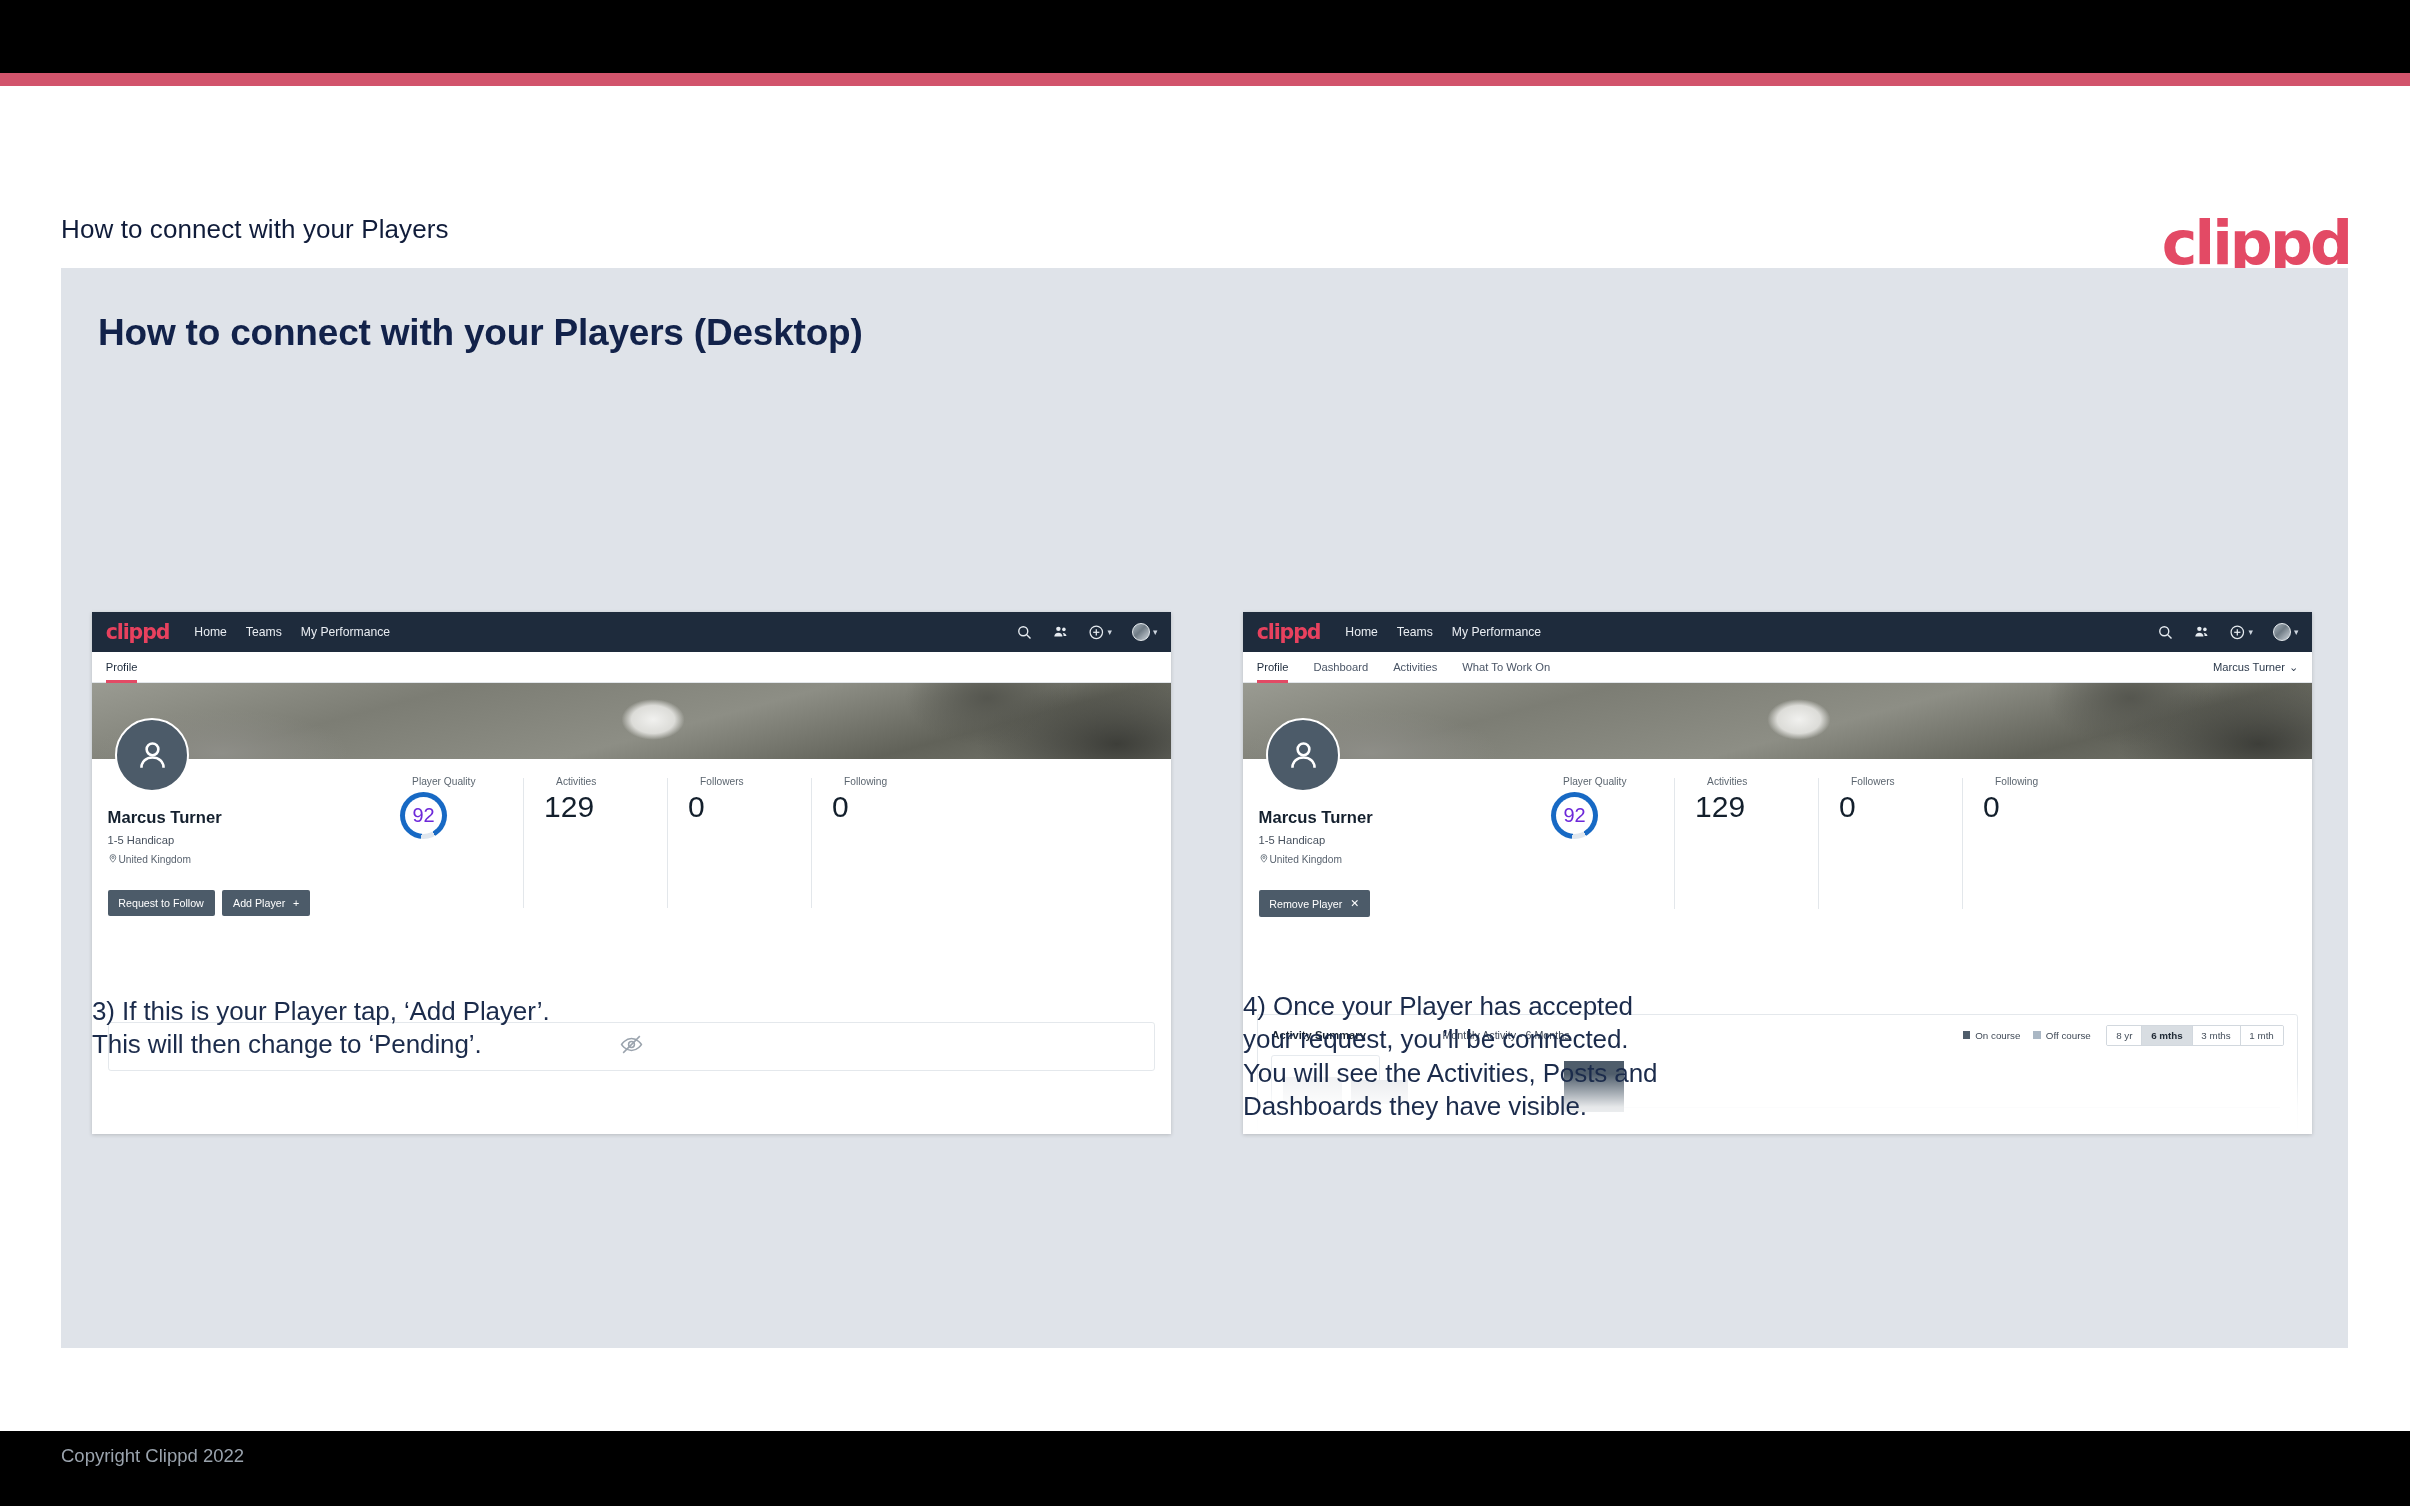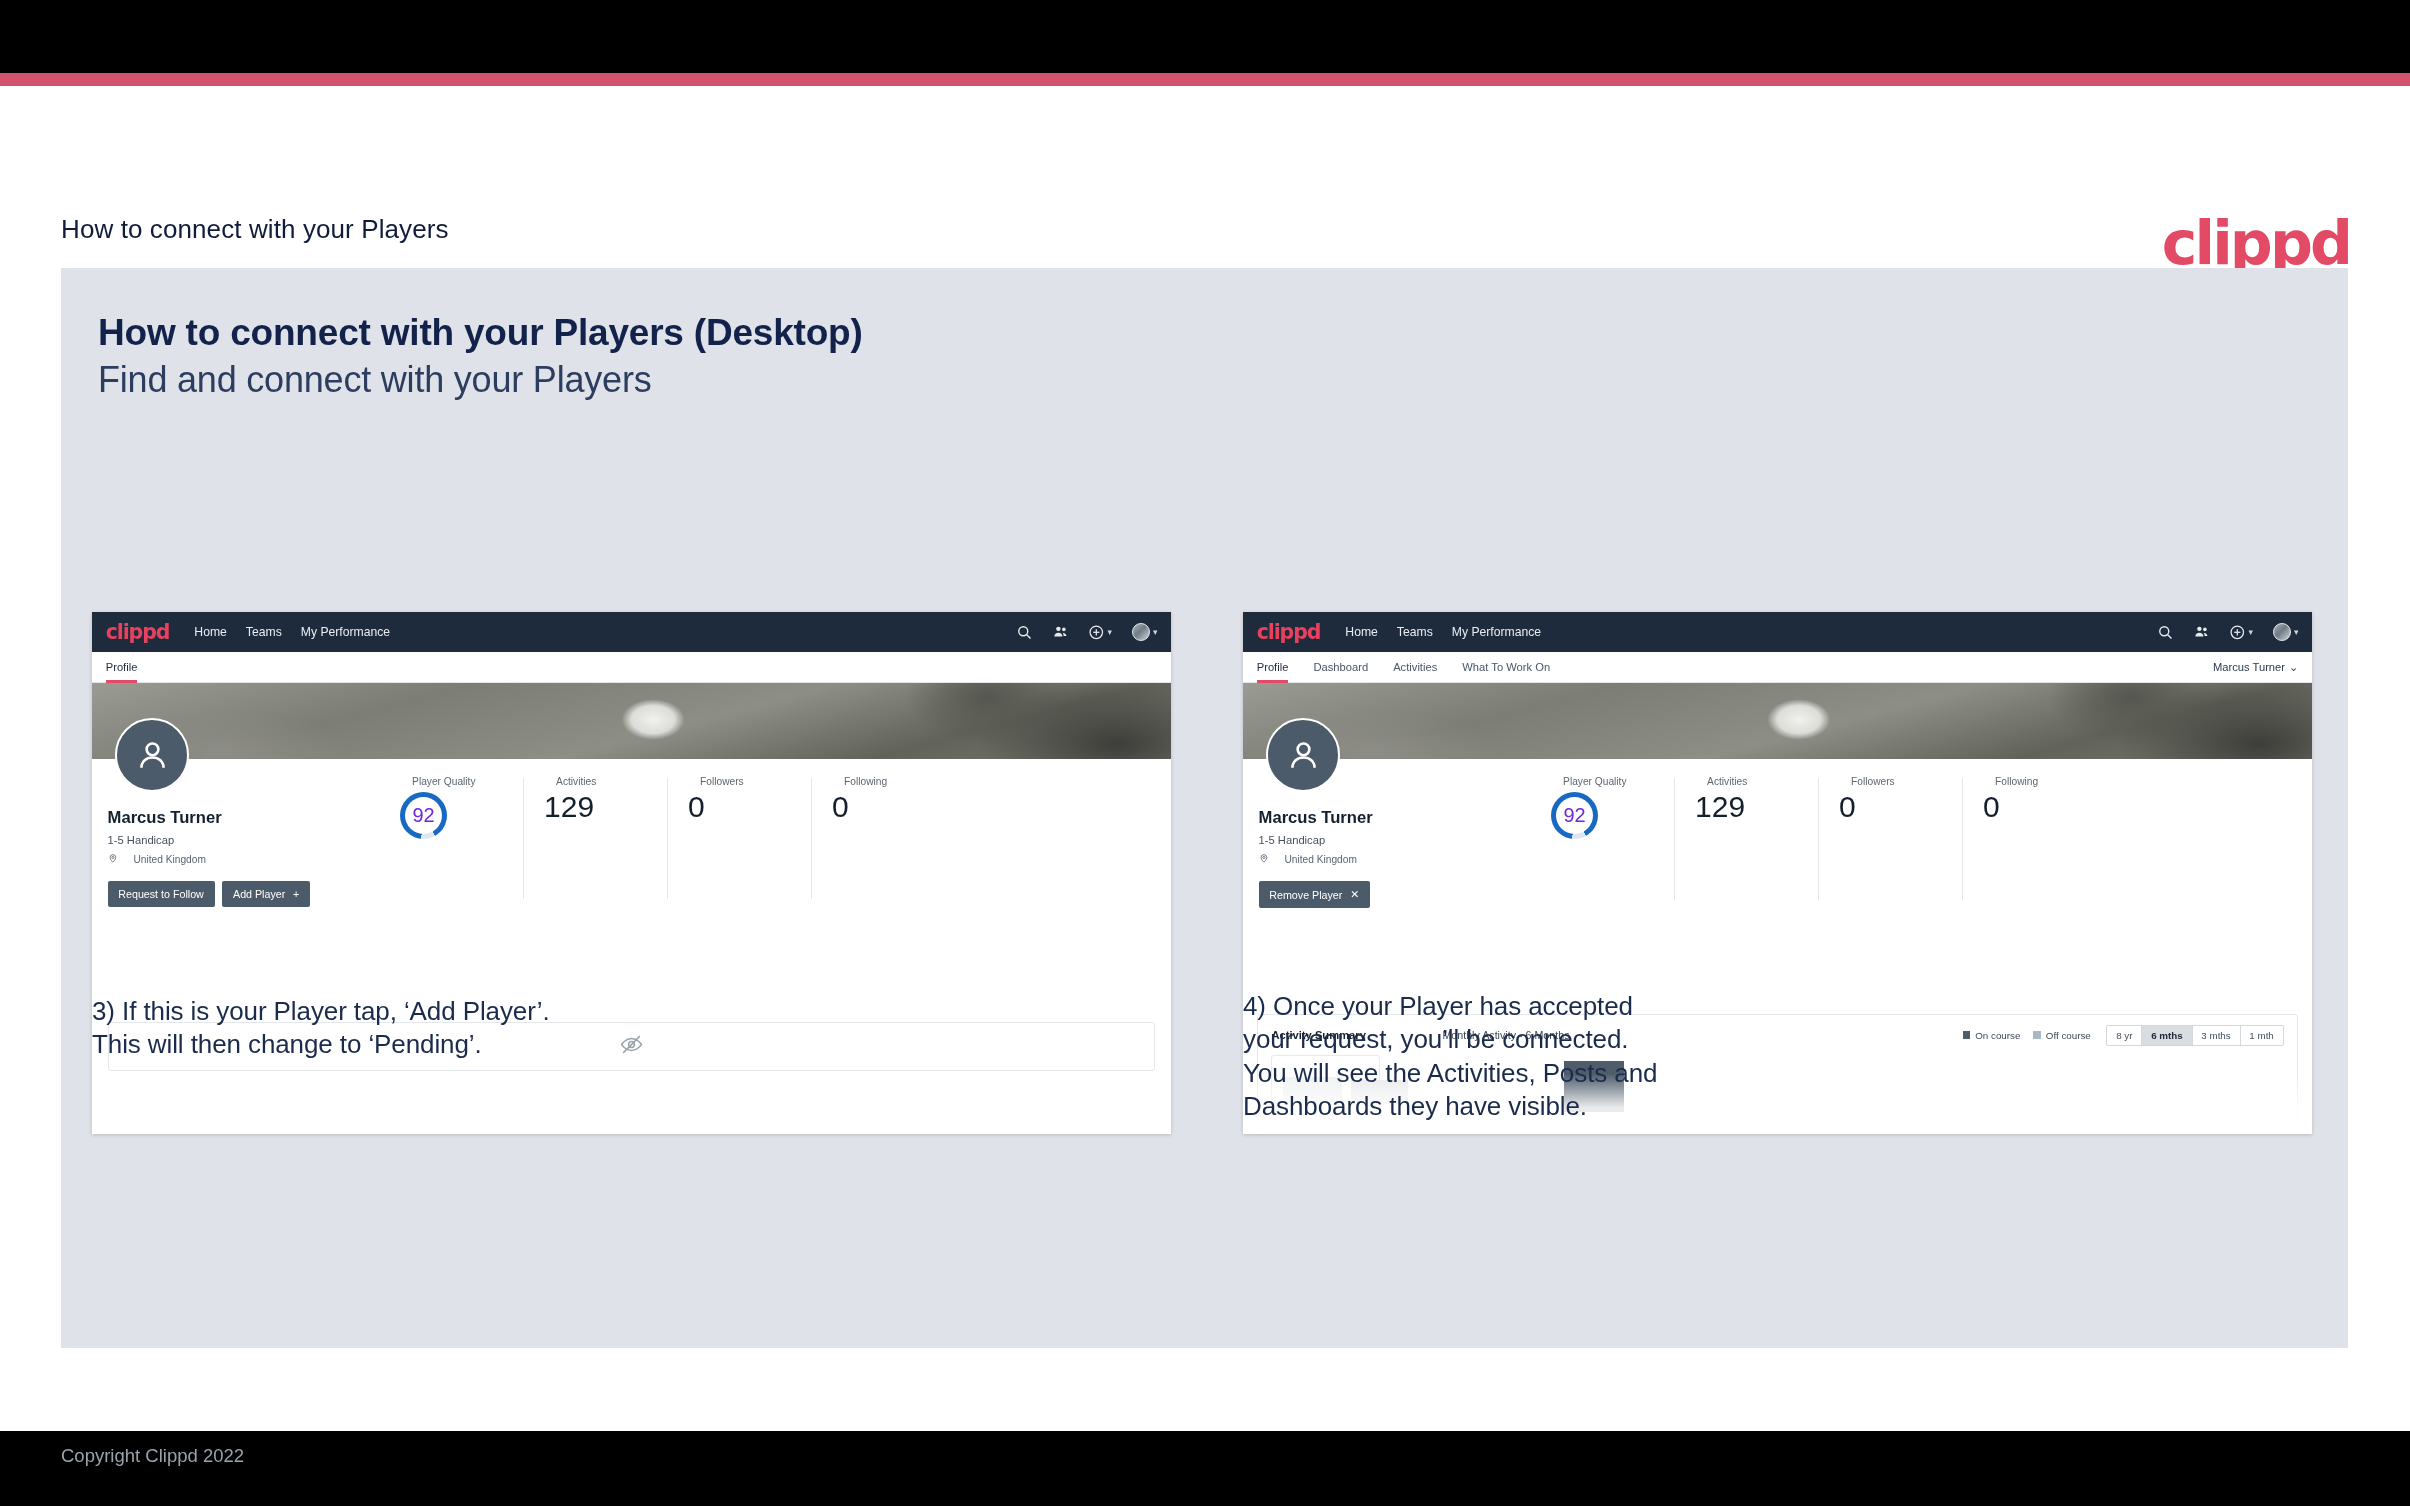--- a/index.html
+++ b/index.html
@@ -121,21 +121,21 @@
   .avatar-lg {
     position:absolute; left:23.4px; top:-41px;
     width:74px; height:74px; border-radius:50%;
     background:#4c5b69; border:2.9px solid #fff;
     display:flex; align-items:center; justify-content:center;
   }
   .profile-row { display:flex; }
   .profile-left { width:271px; padding-top:49px; }
   .p-name   { font-size:16.6px; font-weight:bold; color:#14202e; margin-bottom:5.9px; }
   .p-hcap   { font-size:11.2px; color:#46505d; margin-bottom:6.8px; }
-  .p-loc    { font-size:10.2px; color:#5a6470; display:flex; align-items:center; gap:16px; margin-bottom:16px; }
+  .p-loc    { font-size:10.2px; color:#5a6470; display:flex; align-items:center; gap:1px; margin-bottom:25px; }
   .p-btns   { display:flex; gap:7.8px;align-items:flex-end; }
   .btn {
     background:#4c5b69; color:#fff; font-size:10.7px;
     padding:6.8px 10.7px; border-radius:2px; border:none;
     display:flex; align-items:center; gap:7.8px; white-space:nowrap;
     font-family:"Liberation Sans", sans-serif;
   }
 
   
   .stats { display:flex; padding-top:16.6px; flex:1; }
@@ -219,21 +219,20 @@
 
 <div class="slide">
 
   <div class="slide-kicker">How to connect with your Players</div>
   <div class="brand-logo">clippd</div>
   <div class="header-rule"></div>
 
   <div class="panel">
 
     <div class="panel-title">How to connect with your Players (Desktop)</div>
-    <div class="panel-subtitle">Find and connect with your Players</div>
 
     <div class="shot shot-left">
 
       <div class="nav">
         <div class="nav-logo">clippd</div>
         <div class="nav-links">
           <span class="nav-link">Home</span>
           <span class="nav-link">Teams</span>
           <span class="nav-link">My Performance</span>
         </div>

